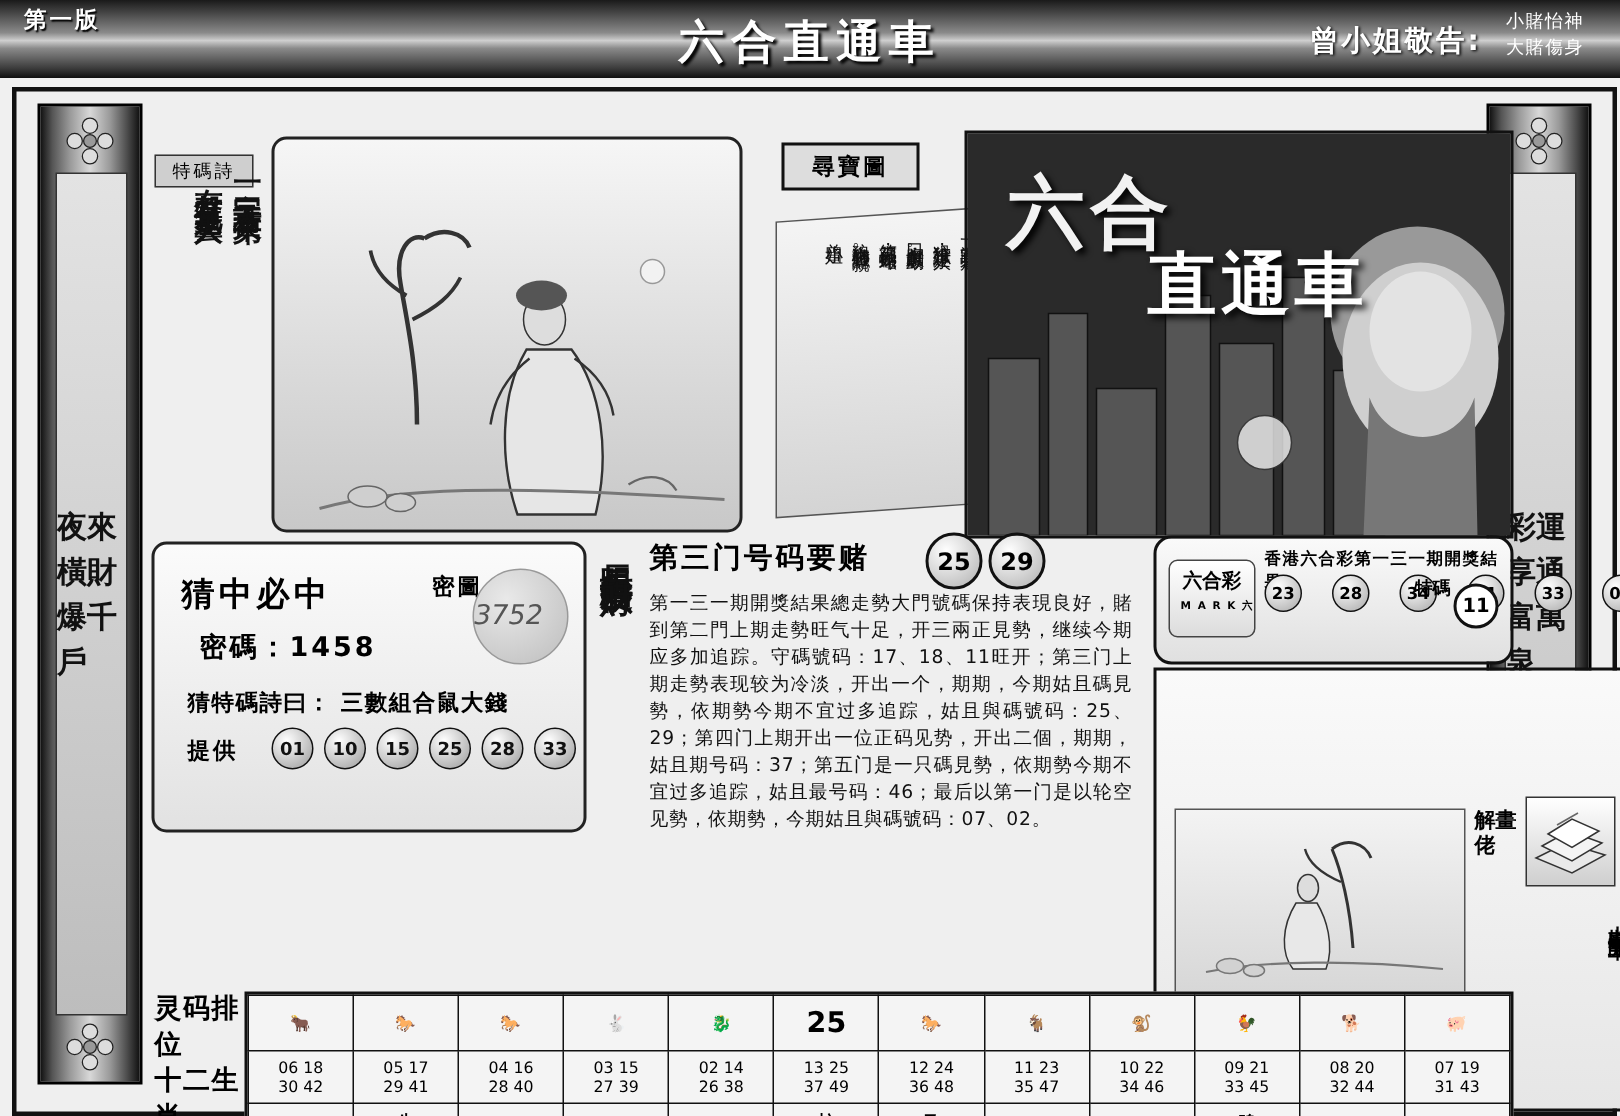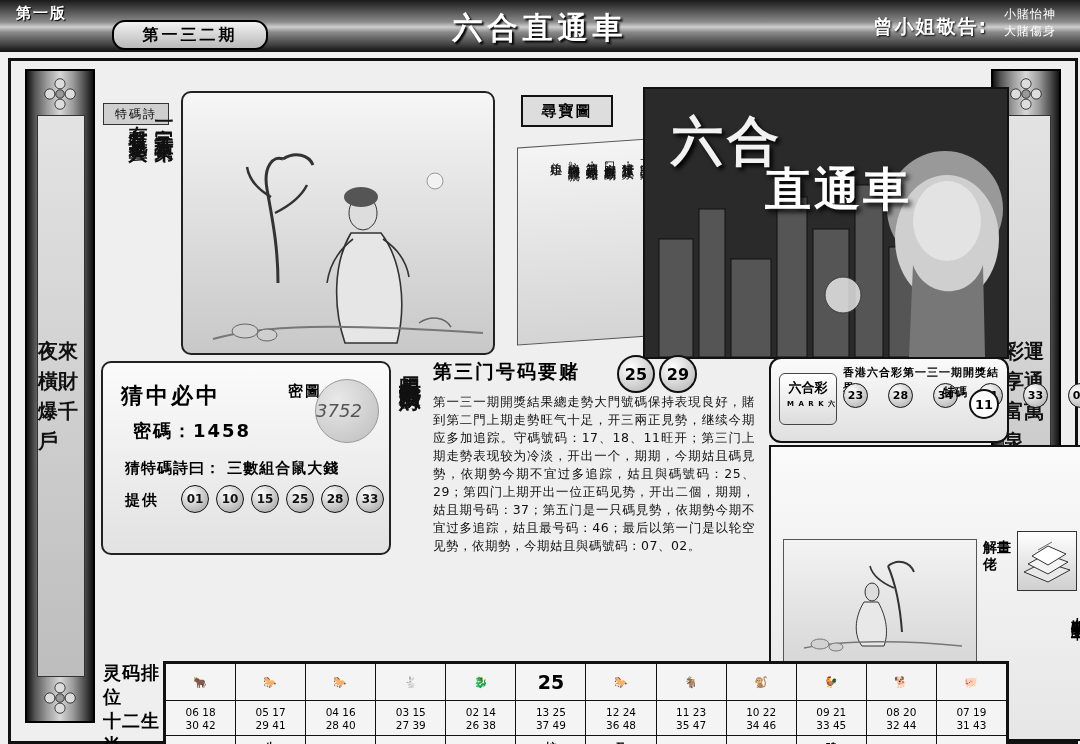--- a/index.html
+++ b/index.html
@@ -139,23 +139,20 @@
   .zrow-num .nn b{display:block;font-size:10.5px;font-weight:normal;}
   .zrow-name td{height:22px;font-size:18px;font-weight:bold;}
 </style>
 </head>
 <body>
 
 <div id="page">
 
   <div class="header">
     <div class="hdr-left">第一版</div>
-    <div class="issue-box">
-      <span>第一三二期</span>
-    </div>
     <div class="hdr-title">六合直通車</div>
     <div class="hdr-right">曾小姐敬告:</div>
     <div class="hdr-slogan">
       <div>小賭怡神</div>
       <div>大賭傷身</div>
     </div>
   </div>
 
   <div class="page-body">
     <div class="frame">

